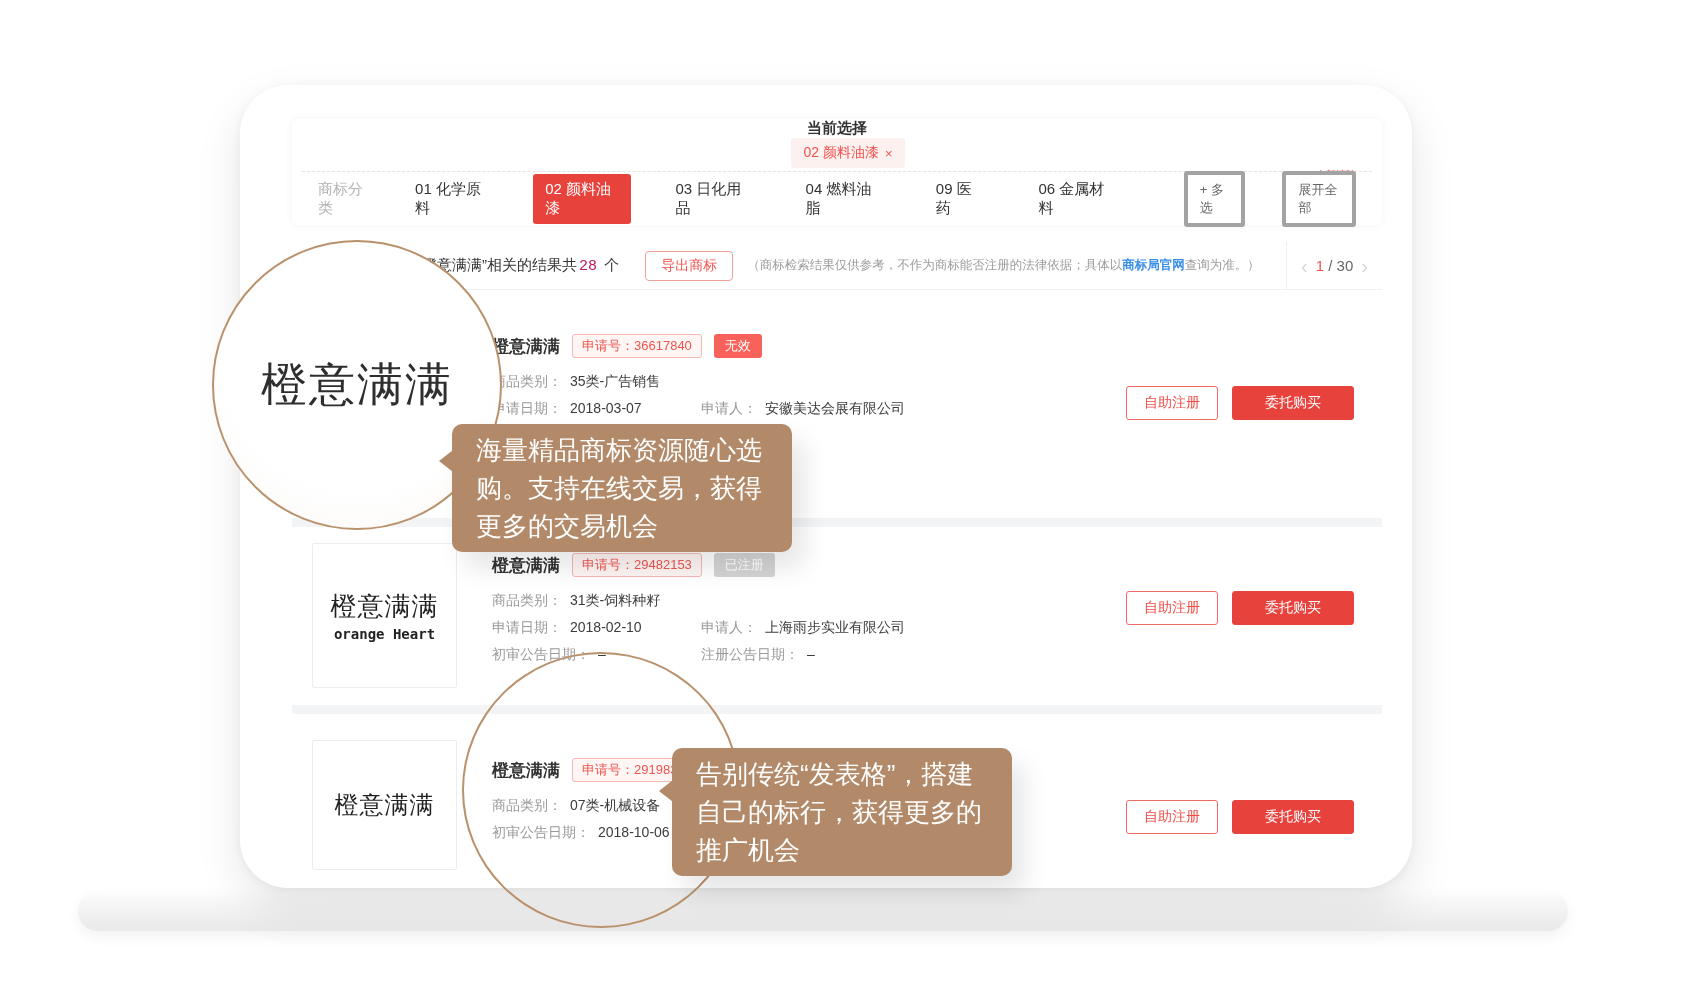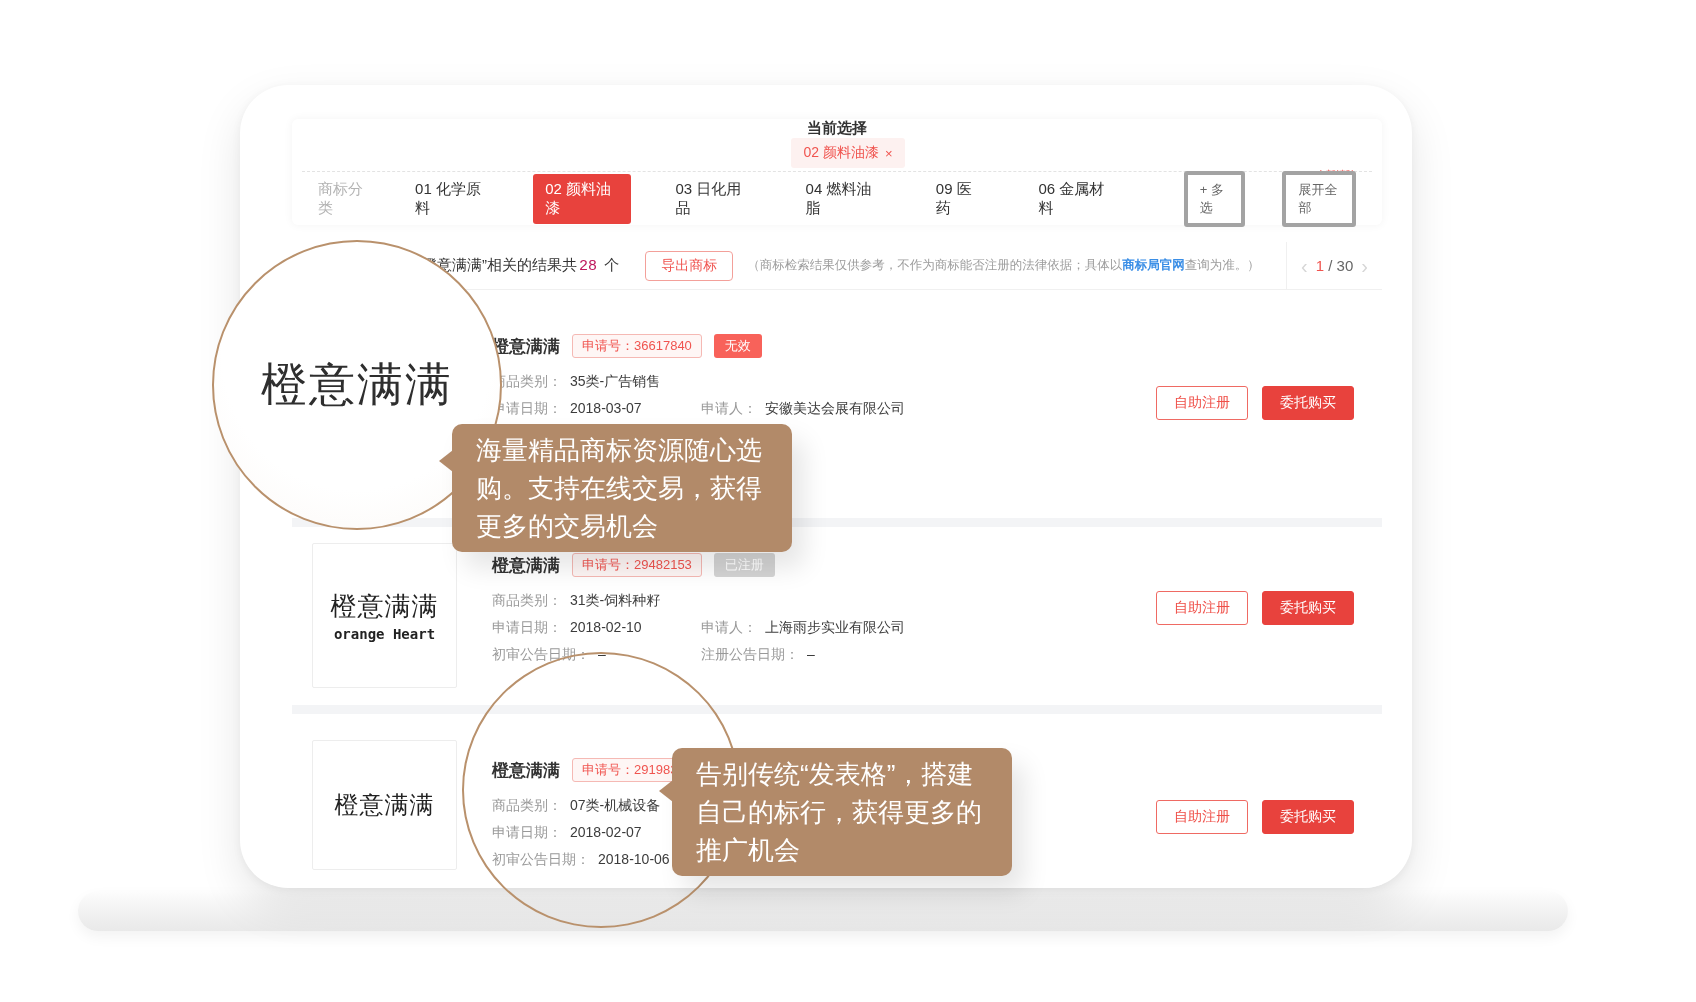--- a/index.html
+++ b/index.html
@@ -77,21 +77,21 @@
   .st-registered { background:#d4d4d4; }
   .frow { line-height:27px; font-size:14px; white-space:nowrap; }
   .fpair { display:inline-block; min-width:205px; vertical-align:top; }
   .flabel { color:#999; margin-right:8px; }
   .fvalue { color:#3c3c3c; }
   .row-actions { position:absolute; right:28px; display:flex; gap:14px; }
   .row1 .row-actions { top:96px; } .row2 .row-actions { top:64px; } .row3 .row-actions { top:86px; }
   .btn-outline { border:1px solid #ef6a63; color:#ef4e47; background:#fff; font-size:14px;
     padding:7px 17px; border-radius:3px; cursor:pointer; }
   .btn-solid { border:1px solid #e8423d; color:#fff; background:#e8423d; font-size:14px;
-    padding:7px 17px; border-radius:3px; cursor:pointer; }
+    padding:7px 32px; border-radius:3px; cursor:pointer; }
 
   
   .mag { position:absolute; border:2px solid #b9916c; border-radius:50%; }
   .mag1 { left:212px; top:240px; width:290px; height:290px; z-index:5;
     background:radial-gradient(circle at 50% 40%, #ffffff 60%, #faf7f4 100%);
     display:flex; align-items:center; justify-content:center; }
   .mag1-text { font-size:46px; color:#2e2e2e; letter-spacing:2px; font-weight:500; }
   .mag2 { left:462px; top:652px; width:278px; height:276px; z-index:5; background:transparent; }
 
   .tooltip { position:absolute; z-index:6; width:340px; background:#b28a69; color:#fff;
@@ -226,23 +226,20 @@
           <div class="title-line">
             <span class="tm-name">橙意满满</span>
             <span class="app-badge">
               <span>申请号：</span><span>29198321</span>
             </span>
           </div>
           <div class="frow">
             <span class="fpair"><span class="flabel">商品类别：</span><span class="fvalue">07类-机械设备</span></span>
           </div>
           <div class="frow">
-            <span class="fpair"><span class="flabel">申请日期：</span><span class="fvalue">2018-02-07</span></span>
-          </div>
-          <div class="frow">
             <span class="fpair"><span class="flabel">初审公告日期：</span><span class="fvalue">2018-10-06</span></span>
           </div>
         </div>
         <div class="row-actions">
           <button class="btn-outline">自助注册</button>
           <button class="btn-solid">委托购买</button>
         </div>
       </div>
 
     </div>

